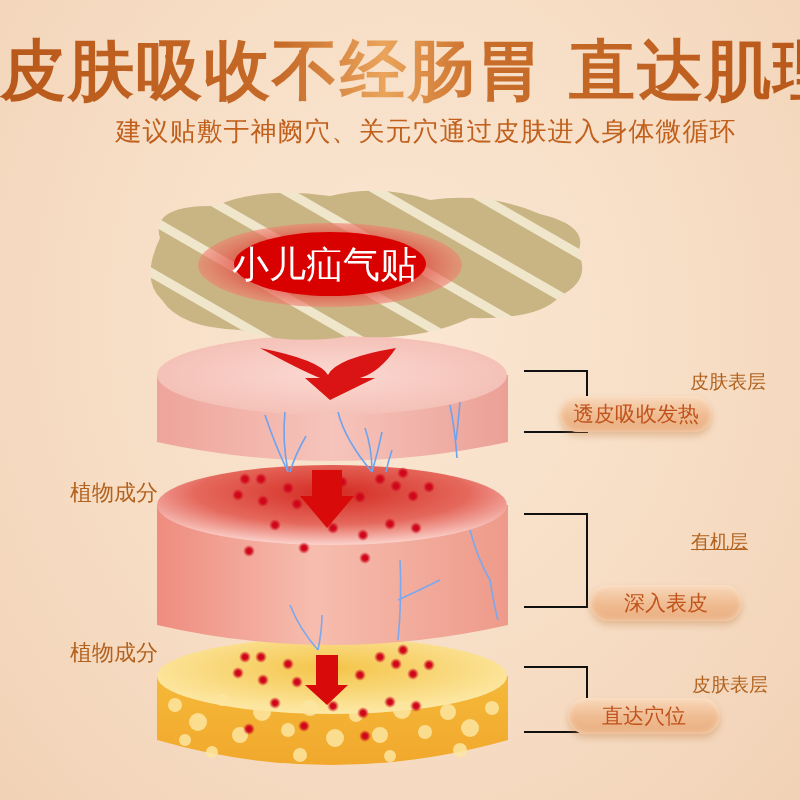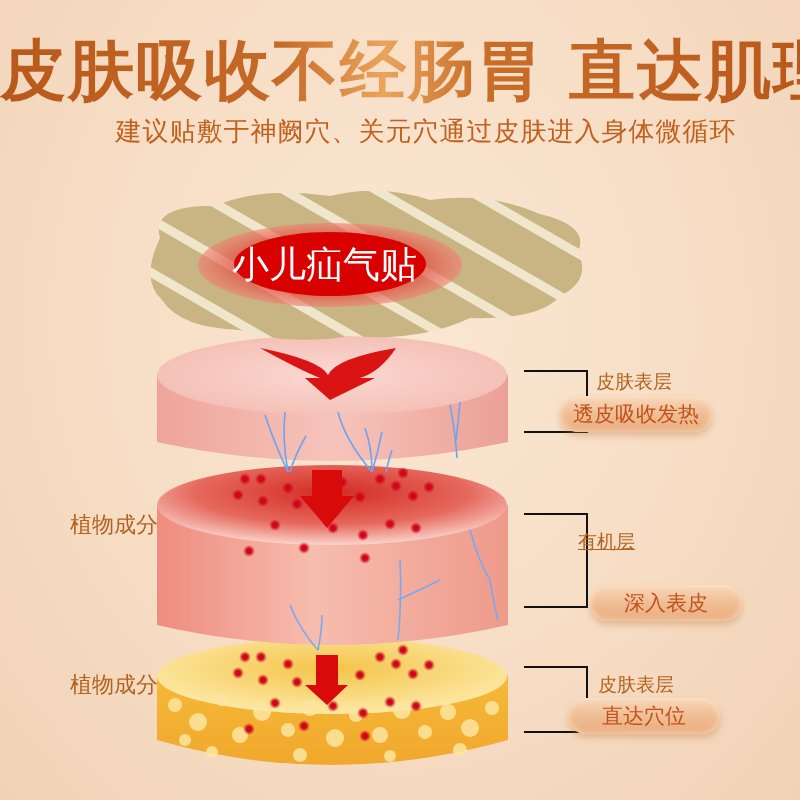--- a/index.html
+++ b/index.html
@@ -29,28 +29,27 @@
   .illus { position: absolute; left: 0; top: 0; width: 800px; height: 800px; }
   .patch-label {
     position: absolute; left: 232px; top: 240px; width: 200px; 
     font-size: 37px; color: #ffffff; font-family: "DejaVu Serif", serif;
     white-space: nowrap;
   }
   .side-label {
     position: absolute; left: 70px;
     font-size: 22px; color: #b2621e;
     white-space: nowrap;
-    margin-top: 32px;
   }
   .bracket {
     position: absolute; left: 524px; width: 64px;
     border-top: 2px solid #111; border-right: 2px solid #111; border-bottom: 2px solid #111;
   }
   .layer-name {
-    position: absolute; width: 170px; text-align: left;
+    position: absolute; width: 170px; text-align: right;
     font-size: 19px; color: #b2621e; white-space: nowrap;
   }
   .pill {
     position: absolute; width: 152px; height: 36px; border-radius: 18px;
     background: linear-gradient(180deg, #f8d8bb 0%, #efbb90 55%, #e9ae80 100%);
     box-shadow: 0 4px 6px rgba(190,120,60,0.35), inset 0 0 6px rgba(255,235,215,0.8);
     text-align: center; line-height: 36px;
     font-size: 21px; color: #c0521c; font-family: "DejaVu Serif", serif;
     white-space: nowrap;
   }

